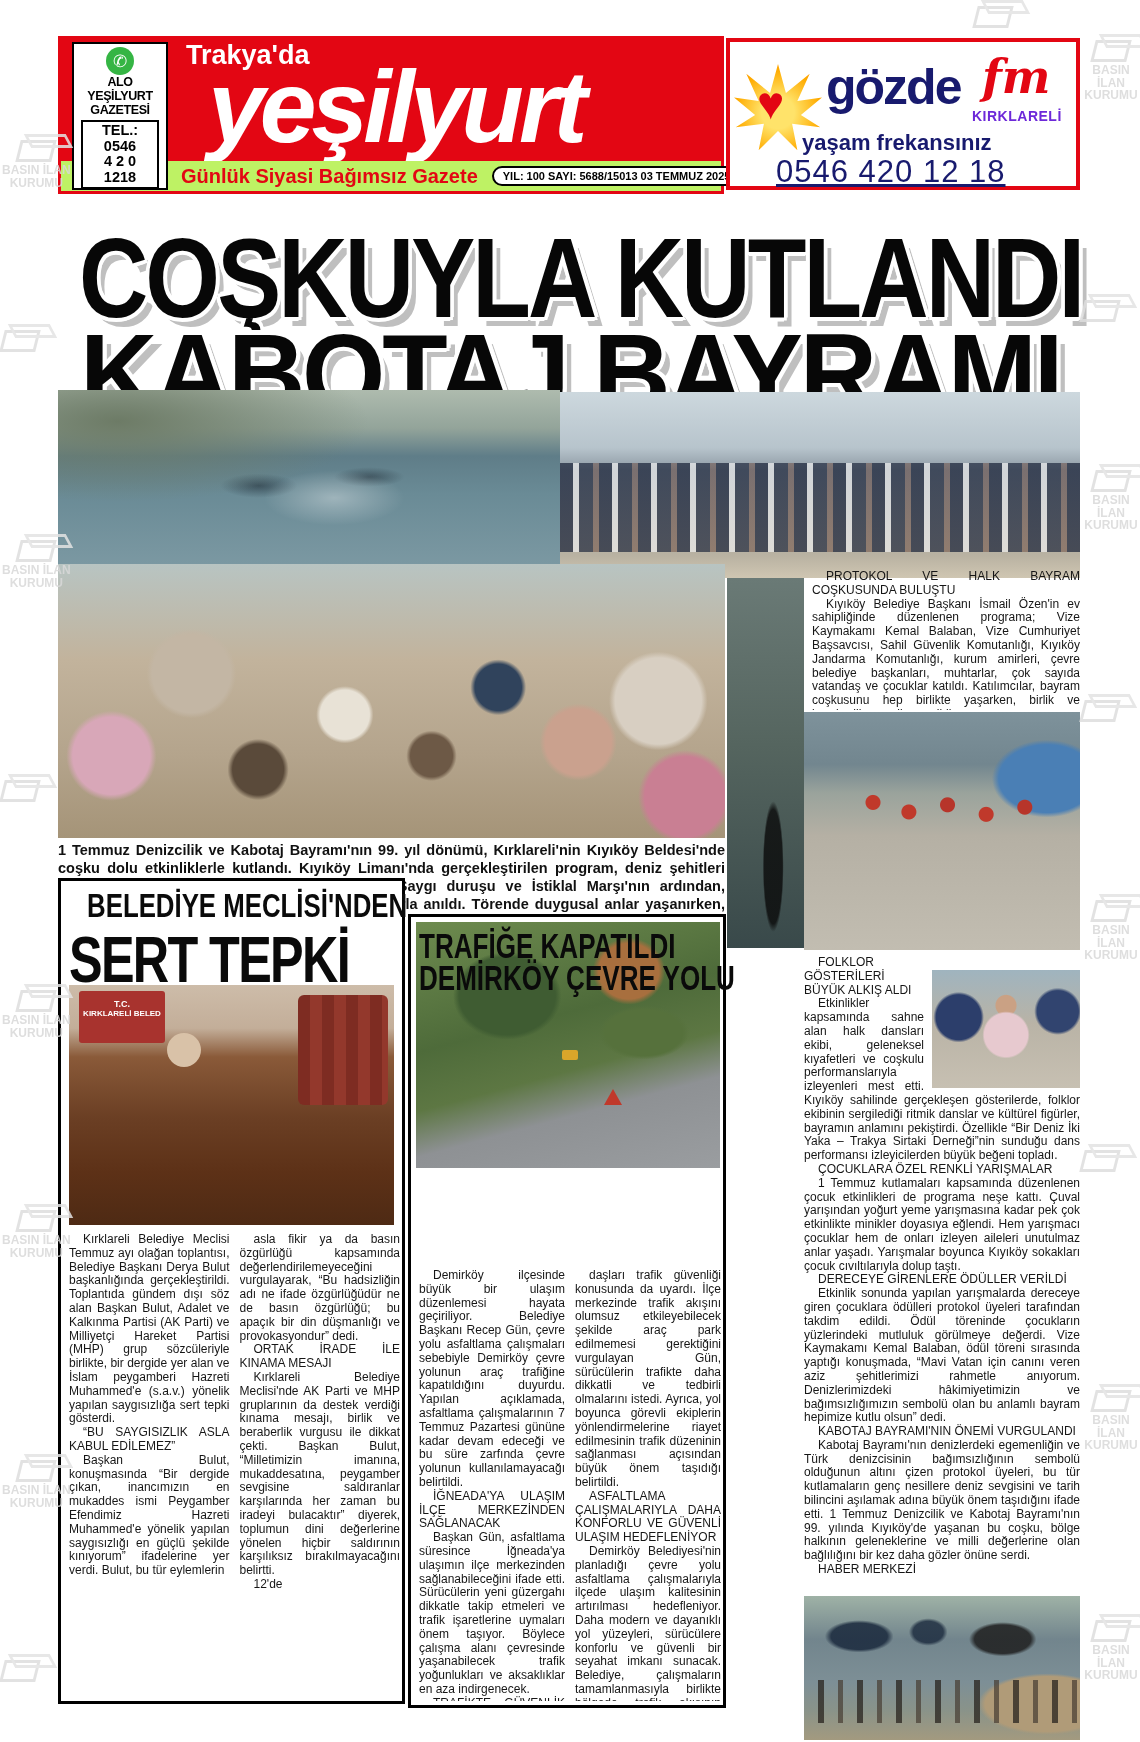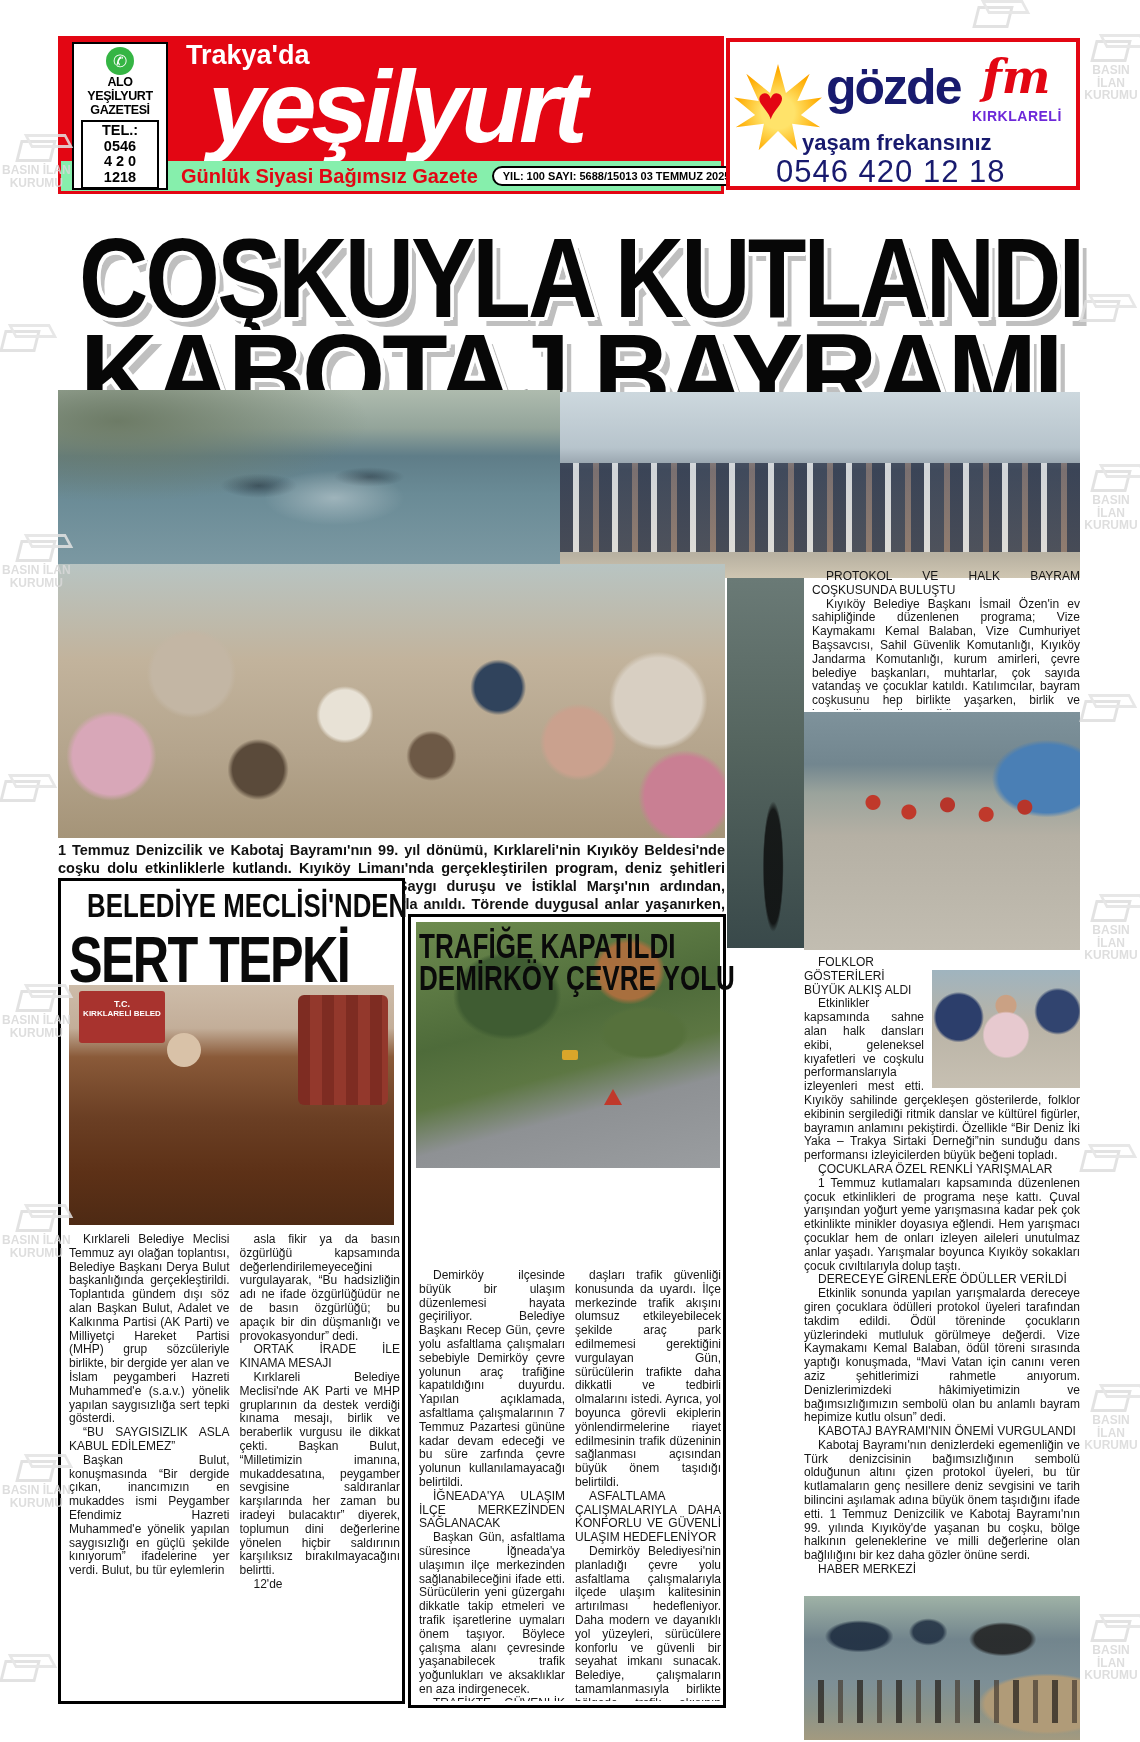--- a/index.html
+++ b/index.html
@@ -16,34 +16,34 @@
   
   .mast-red { background:#e30613; }
   .phone-box { background:#fff; border:2px solid #000; text-align:center; z-index:3; }
   .phone-box .wa { display:inline-flex; width:28px; height:28px; border-radius:50%; background:#35b544; color:#fff;
                    align-items:center; justify-content:center; font-size:17px; margin-top:3px; }
   .phone-box .ln { font-weight:bold; font-size:12.5px; line-height:1.12; letter-spacing:-0.4px; }
   .telbox { border:2px solid #000; margin:3px 7px 0 7px; font-weight:bold; font-size:14.5px; line-height:1.08; padding:1px 0; }
   .region { color:#fff; font-weight:bold; font-size:27px; }
   .mast-title { color:#fff; font-weight:bold; font-size:102px; letter-spacing:-5px; line-height:0.9; white-space:nowrap;font-style:italic; }
   .mast-year { color:#fff; font-family:"DejaVu Serif", serif; font-style:italic; font-weight:bold; font-size:30px; }
-  .mast-strip { background:#86efac; display:flex; align-items:center; }
+  .mast-strip { background:#bef264; display:flex; align-items:center; }
   .tagline { color:#e30613; font-weight:bold; font-size:20px; white-space:nowrap; }
   .issue-pill { border:2px solid #000; border-radius:14px; padding:2px 9px; font-size:11px; font-weight:bold; white-space:nowrap; margin-left:14px; background:#fff; }
 
   
   .ad-box { background:#fff; border:4px solid #e30613; }
   .burst { clip-path:polygon(50% 0%,59% 33%,86% 11%,72% 42%,100% 38%,76% 58%,98% 72%,66% 68%,72% 98%,50% 76%,28% 98%,34% 68%,2% 72%,24% 58%,0% 38%,28% 42%,14% 11%,41% 33%);
            background:radial-gradient(circle at 50% 55%, #ffe36a 25%, #ffab00 65%, #ff8400 100%); }
   .burst-heart { color:#e30613; font-size:46px; line-height:1; }
   .ad-brand { color:#181a6e; font-weight:bold; font-size:50px; letter-spacing:-2px; }
   .ad-brand2 { color:#e30613; font-family:"DejaVu Serif", serif; font-style:italic; font-weight:bold; font-size:46px; }
   .ad-city { color:#6d28d9; font-weight:bold; font-size:14px; letter-spacing:.5px; }
   .ad-slogan { color:#181a6e; font-weight:bold; font-size:22px; }
-  .ad-phone { color:#181a6e; font-size:31px; letter-spacing:1px; }
+  .ad-phone { color:#181a6e; font-size:31px; letter-spacing:1px;text-decoration:underline; }
 
   
   .bighl-wrap { text-align:center; }
   .bighl { display:inline-block; font-weight:bold; color:#070707; font-size:100px; letter-spacing:-3px; white-space:nowrap; line-height:0.86;
            text-shadow:-4px 0 #fff,4px 0 #fff,0 -4px #fff,0 4px #fff,-3px -3px #fff,3px 3px #fff,-3px 3px #fff,3px -3px #fff,8px 8px 0 #bfbfbf; }
 
   
   .photo { position:absolute; overflow:hidden; }
   .band { position:absolute; left:0; right:0; }
 

